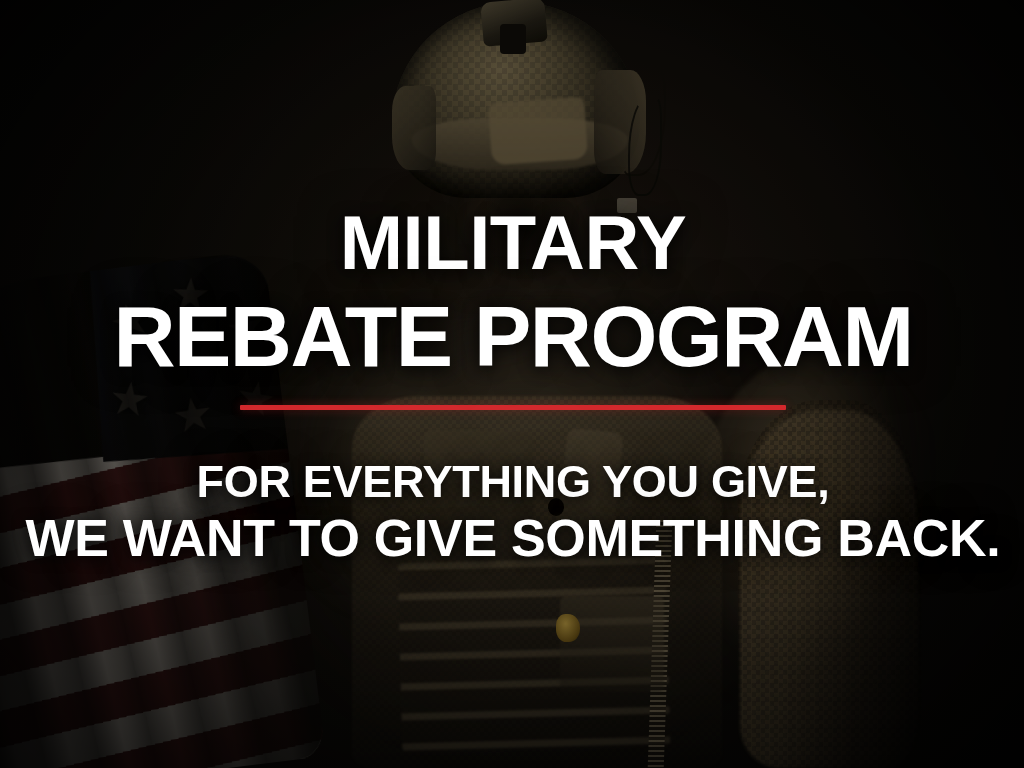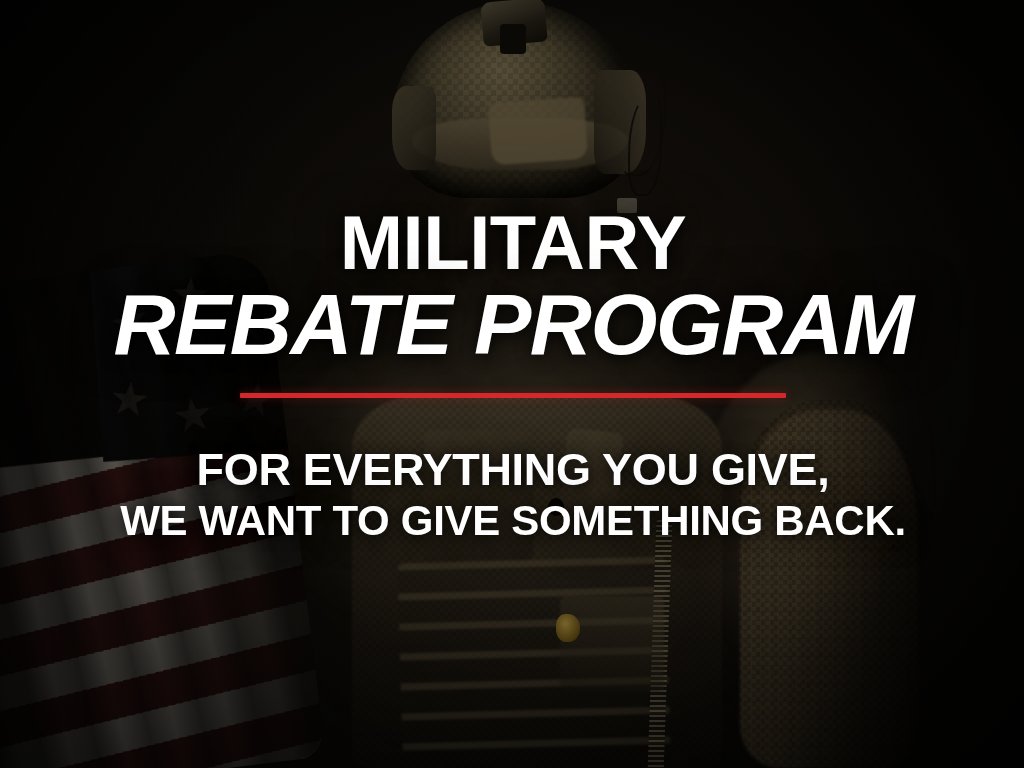--- a/index.html
+++ b/index.html
@@ -319,22 +319,21 @@
     line-height: 0.98;
     letter-spacing: -0.5px;
     margin: 0;
     text-shadow: 0 2px 16px rgba(0,0,0,0.85), 0 0 44px rgba(0,0,0,0.6);
   }
   .headline .ln1 { display: block; }
   .headline .ln2 {
     display: block;
     font-size: 86px;
     letter-spacing: -1.5px;
-    margin-top: 2px;
-    font-style: italic;
+    margin-top: 14px;
   }
 
   .divider {
     width: 546px;
     height: 5px;
     background: #d42a2e;
     margin: 26px auto 0 auto;
     border-radius: 1px;
     box-shadow: 0 0 10px rgba(212,42,46,0.35);
   }
@@ -342,21 +341,21 @@
   .subhead {
     color: #ffffff;
     font-weight: bold;
     font-size: 45px;
     line-height: 1.17;
     margin: 46px 0 0 0;
     letter-spacing: -0.3px;
     text-shadow: 0 2px 14px rgba(0,0,0,0.85), 0 0 34px rgba(0,0,0,0.55);
   }
   .subhead span { display: block; }
-  .subhead .sl2 { font-size: 42px; }
+  .subhead .sl2 { font-size: 52px; }
 </style>
 </head>
 <body>
 
 <div id="poster">
 
   <div class="scene">
 
     <div class="layer bg-base"></div>
 

